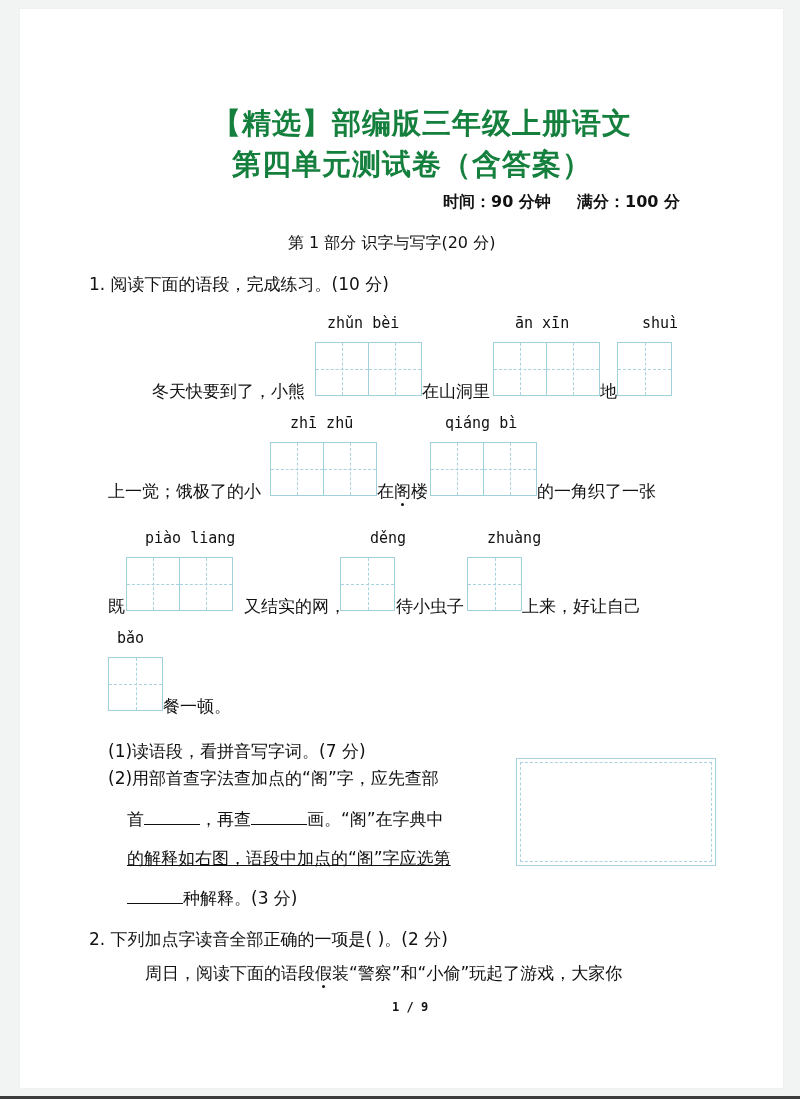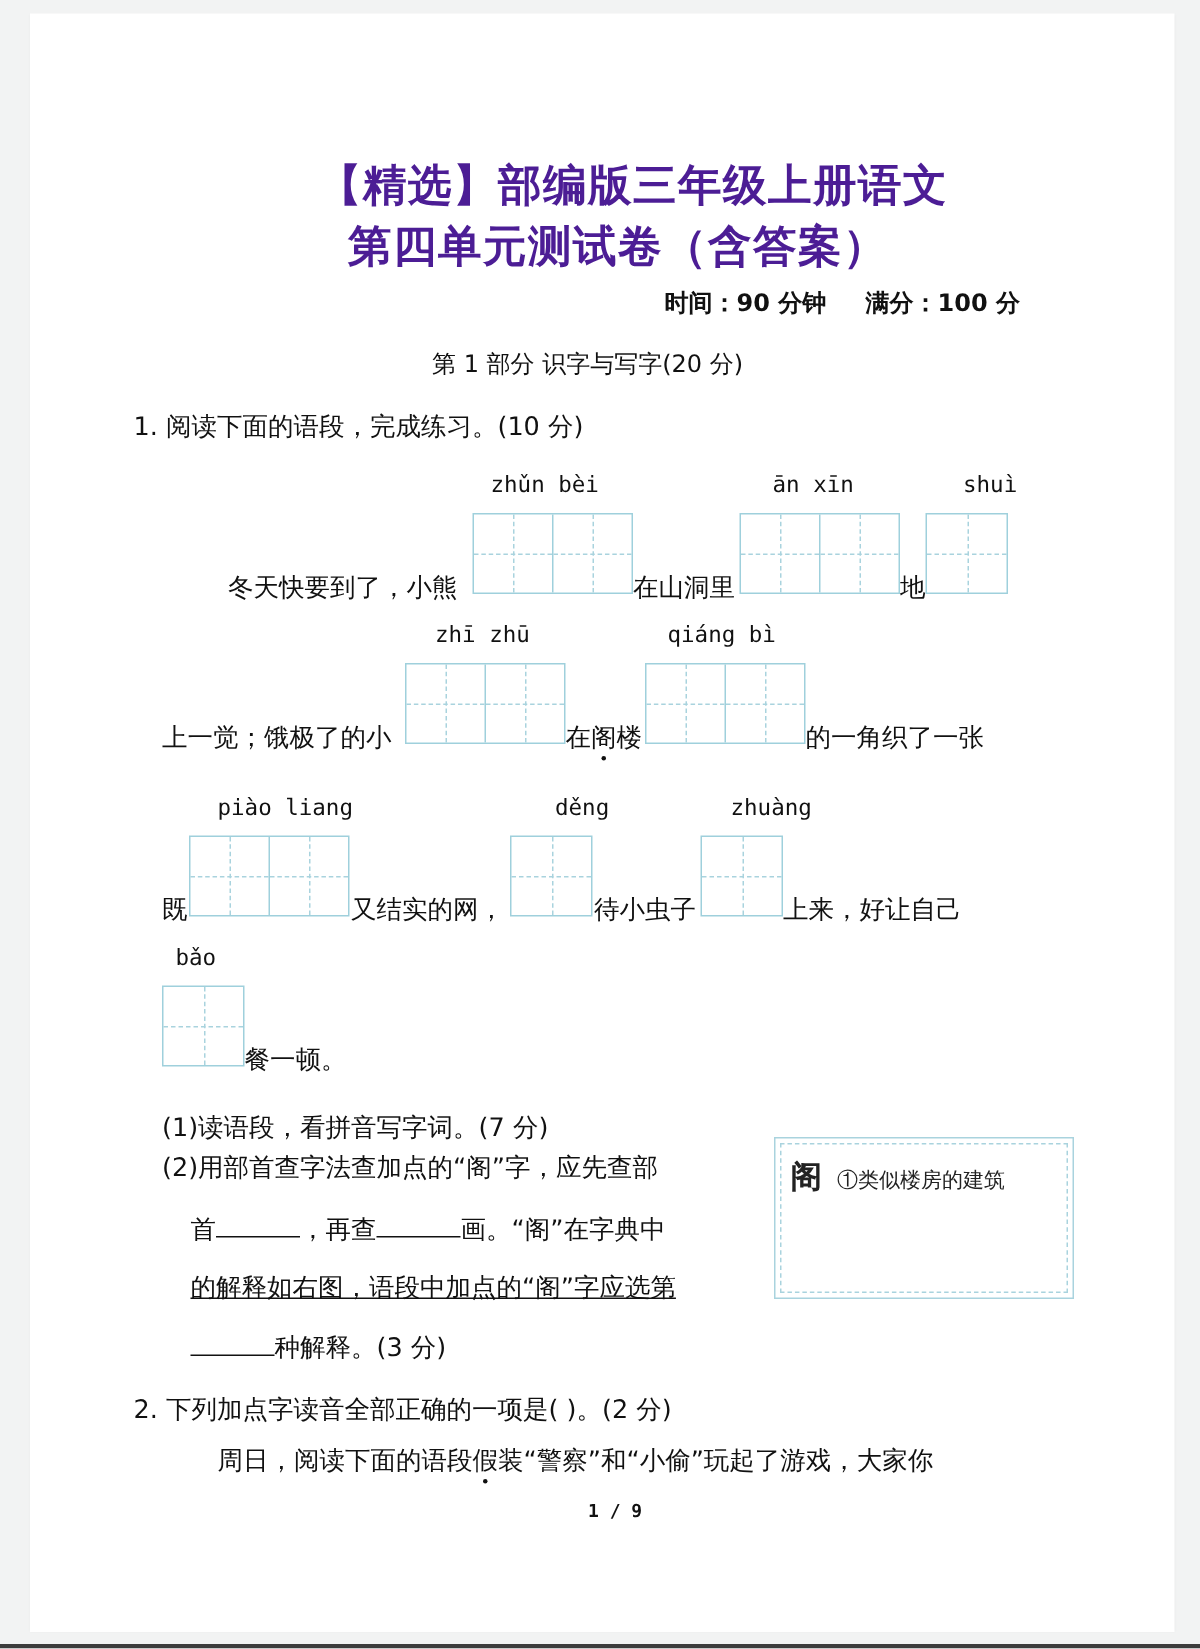--- a/index.html
+++ b/index.html
@@ -17,21 +17,21 @@
     width: 763px; height: 1079px;
     background: #ffffff;
     box-shadow: 0 0 2px rgba(0,0,0,0.04);
   }
   .bottom-bar {
     position: absolute; left: 0; bottom: 0;
     width: 800px; height: 3px; background: #3c3c3c;
   }
   .abs { position: absolute; white-space: nowrap; }
   .title {
-    color: #4c1d95;
+    color: #15803d;
     font-family: "DejaVu Sans", "Liberation Sans", sans-serif;
     font-weight: bold;
     font-size: 29px;
     letter-spacing: 1px;
   }
   .meta { font-size: 16px; font-weight: bold; font-family: "DejaVu Sans", sans-serif; }
   .text { font-size: 17px; font-family: "DejaVu Sans", "Liberation Sans", sans-serif; }
   .body-text { font-size: 17px; font-family: "DejaVu Sans", "Liberation Sans", sans-serif; }
   .pinyin { font-size: 15px; font-family: "DejaVu Sans Mono", "Liberation Mono", monospace; }
   .grid {
@@ -146,21 +146,21 @@
   <div class="cell"></div>
 </div>
 <div class="grid" style="left:340px; top:557px; width:55px;">
   <div class="cell"></div>
 </div>
 <div class="grid" style="left:467px; top:557px; width:55px;">
   <div class="cell"></div>
 </div>
 
 <div class="abs body-text" style="left:108px; top:595px;">既</div>
-<div class="abs body-text" style="left:234px; top:595px;">又结实的网，</div>
+<div class="abs body-text" style="left:244px; top:595px;">又结实的网，</div>
 <div class="abs body-text" style="left:396px; top:595px;">待小虫子</div>
 <div class="abs body-text" style="left:522px; top:595px;">上来，好让自己</div>
 
 <div class="abs pinyin" style="left:117px; top:629px;">bǎo</div>
 <div class="grid" style="left:108px; top:657px; width:55px;">
   <div class="cell"></div>
 </div>
 <div class="abs body-text" style="left:163px; top:695px;">餐一顿。</div>
 
 <div class="abs body-text" style="left:108px; top:728px;margin-top:12px;">(1)读语段，看拼音写字词。(7 分)</div>
@@ -169,21 +169,20 @@
 <div class="abs body-text" style="left:127px; top:807px;">
   <span>首</span><span class="blank"></span><span>，再查</span><span class="blank"></span><span>画。“阁”在字典中</span>
 </div>
 <div class="abs body-text" style="left:127px; top:847px;text-decoration:underline;">的解释如右图，语段中加点的“阁”字应选第</div>
 <div class="abs body-text" style="left:127px; top:886px;">
   <span class="blank"></span><span>种解释。(3 分)</span>
 </div>
 
 <div class="dict-box">
   <div class="dict-inner">
-    <div><span class="dict-head">阁</span><span>①类似楼房的建筑</span></div>
   </div>
 </div>
 
 <div class="abs text" style="left:89px; top:928px;">2. 下列加点字读音全部正确的一项是(      )。(2 分)</div>
 <div class="abs body-text" style="left:145px; top:962px;"><span>周日，阅读下面的语段</span><span class="dot-under">假</span><span>装“警察”和“小偷”玩起了游戏，大家你</span></div>
 
 <div class="abs page-num" style="left:392px; top:1000px;">1 / 9</div>
 
 <div class="bottom-bar"></div>
 

